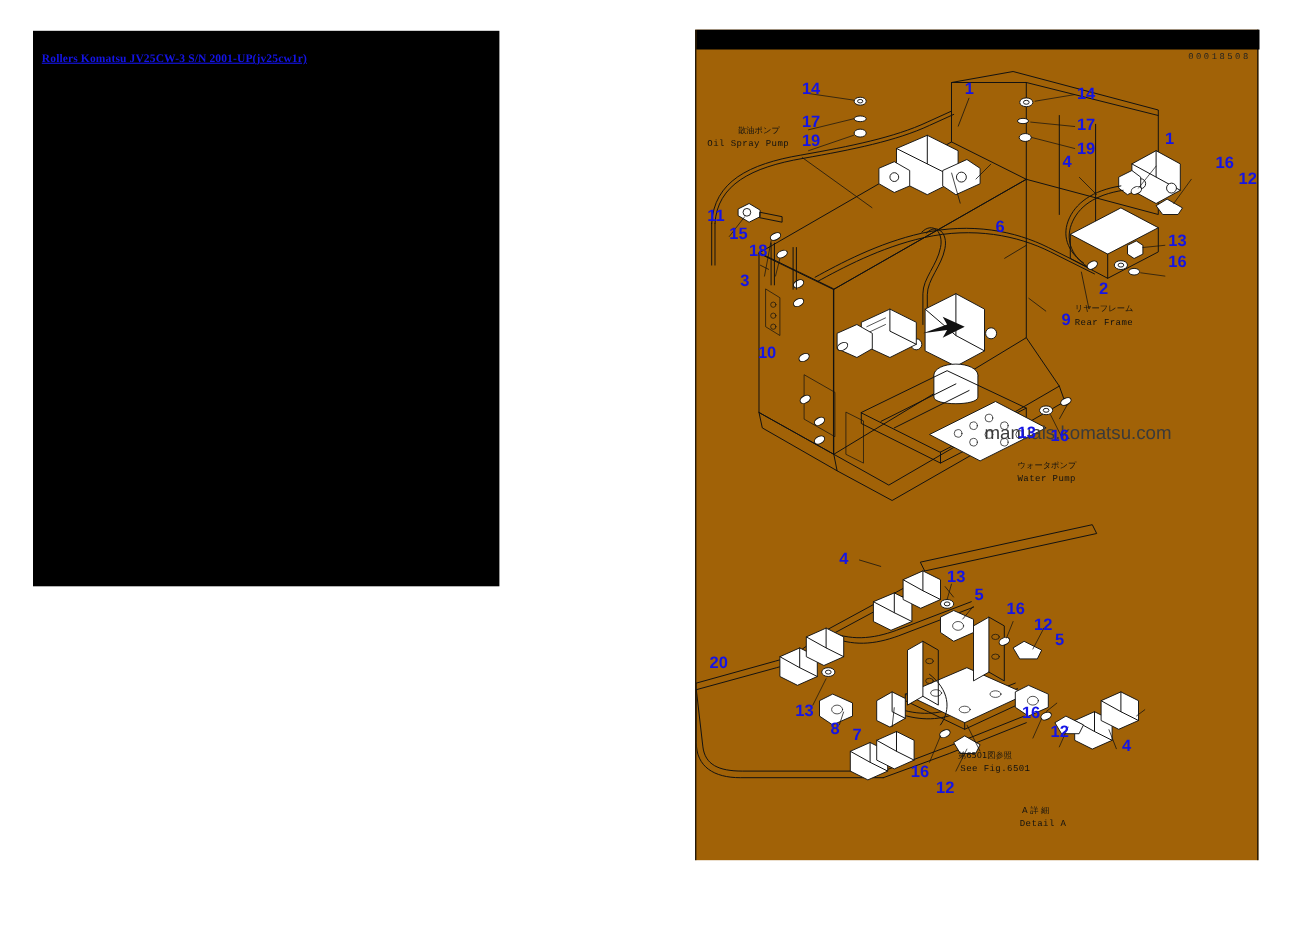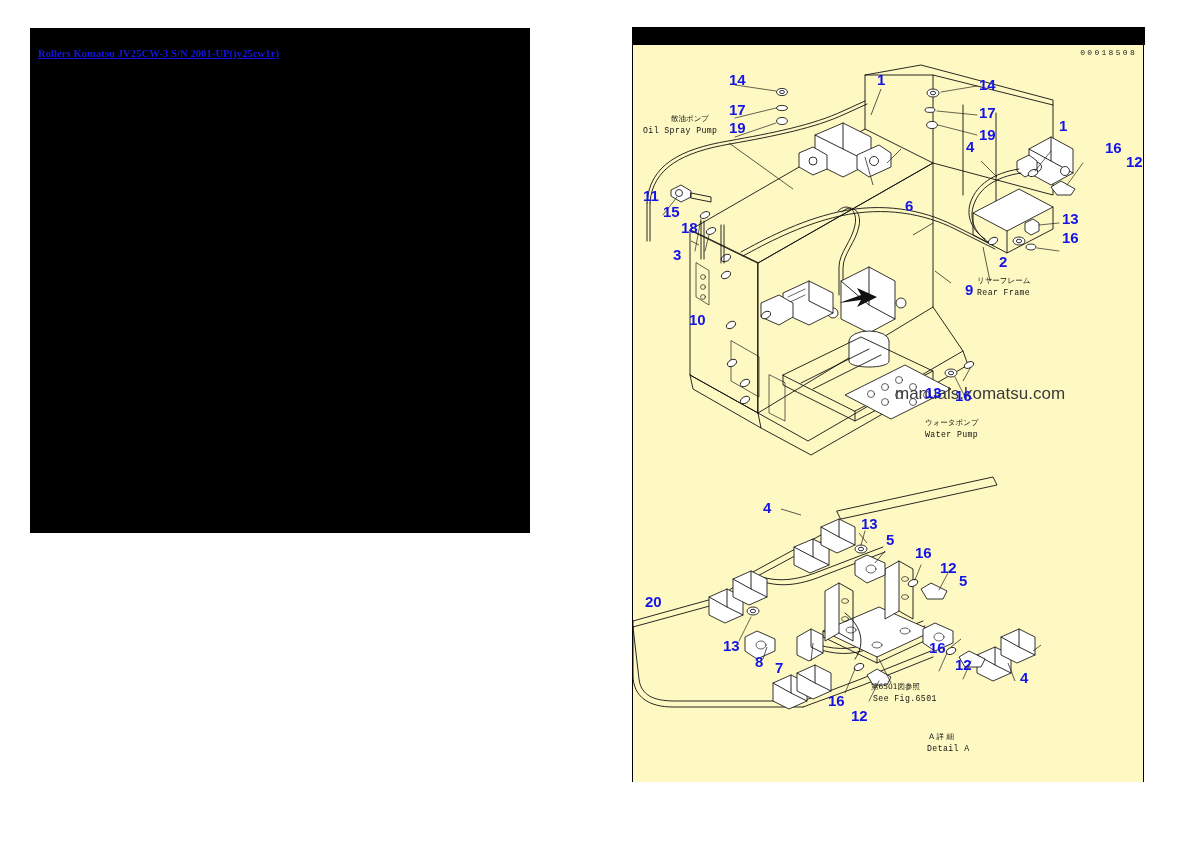--- a/index.html
+++ b/index.html
@@ -17,21 +17,21 @@
     width: 1190px;
     height: 842px;
     background: #ffffff;
   }
 
   
   #viewer-panel {
     position: absolute;
     left: 30px;
     top: 28px;
-    width: 500px;
+    width: 424px;
     height: 505px;
     background: #000000;
     overflow: hidden;
   }
 
   #viewer-title-link {
     position: absolute;
     left: 8px;
     top: 20px;
     color: #1414e6;
@@ -44,21 +44,21 @@
     cursor: pointer;
   }
 
   
   #diagram-panel {
     position: absolute;
     left: 632px;
     top: 27px;
     width: 512px;
     height: 755px;
-    background: #fef9c3;
+    background: #a16207;
     border-left: 1.6px solid #000000;
     border-right: 1.6px solid #000000;
     box-sizing: border-box;
   }
 
   #diagram-topbar {
     position: absolute;
     left: 0px;
     top: 0px;
     width: 512px;

